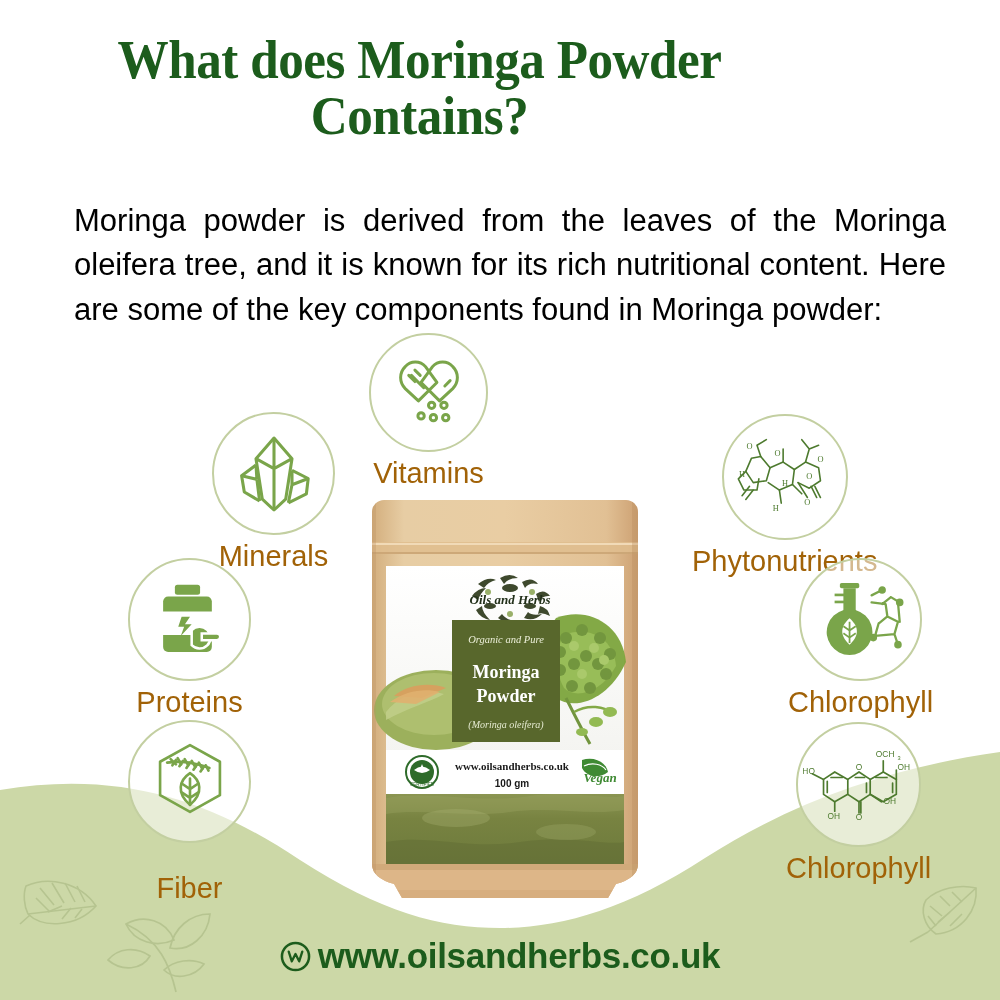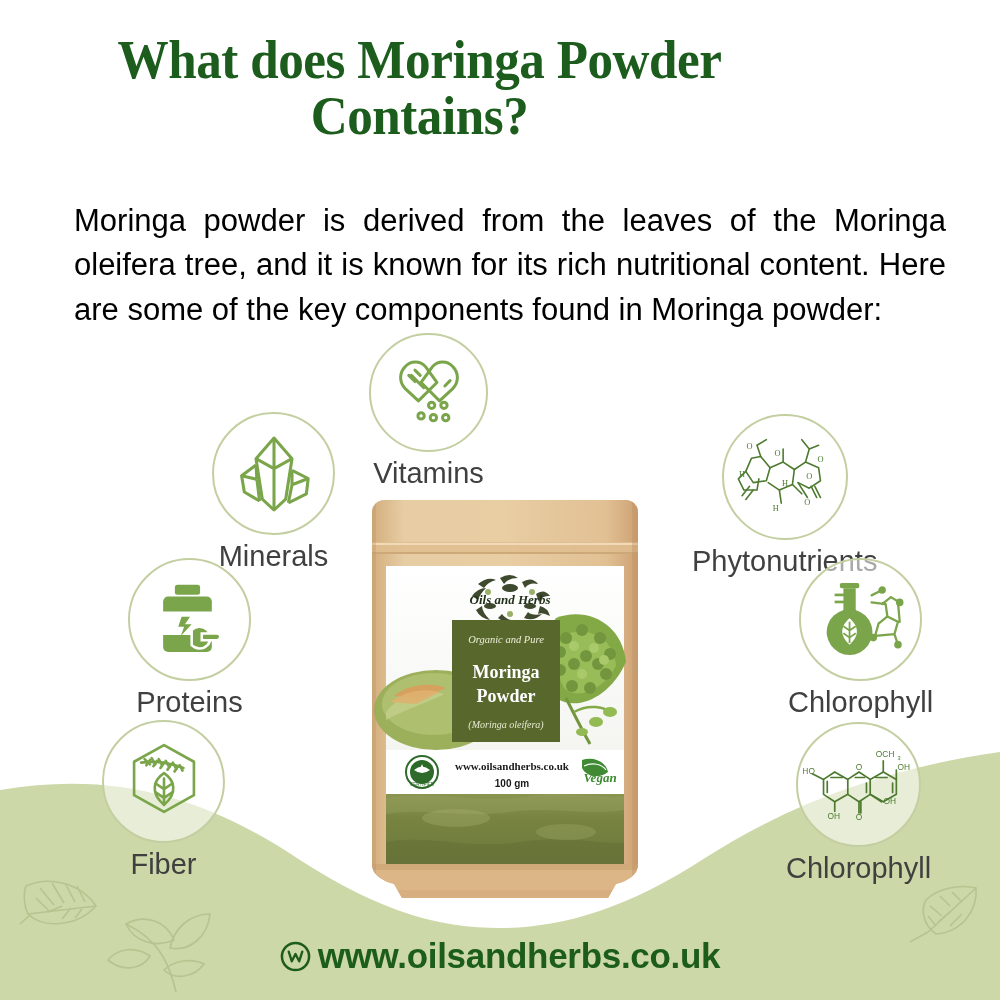--- a/index.html
+++ b/index.html
@@ -44,21 +44,21 @@
   
   .badge{position:absolute;z-index:5;display:flex;flex-direction:column;align-items:center;}
   .circle{
     border-radius:50%;
     border:2px solid #c3cfa1;
     background:rgba(255,255,255,0.55);
     display:flex;align-items:center;justify-content:center;
     box-sizing:border-box;
   }
   .badge-label{
-    color:#404040;
+    color:#a16207;
     font-size:29px;
     line-height:1;
     margin-top:7px;
     white-space:nowrap;
     text-align:center;
   }
 
   
   .package{position:absolute;left:360px;top:498px;width:290px;height:406px;z-index:4;}
 
@@ -228,21 +228,21 @@
           <path d="M37,48 C46,56 50,66 37,78 C24,66 28,56 37,48 Z"></path>
         </g>
         <g fill="none" stroke="#7aa54a" stroke-width="2">
           <path d="M37,52 L37,76 M37,62 L30,57 M37,62 L44,57 M37,70 L30,65 M37,70 L44,65"></path>
         </g>
       </svg>
     </div>
     <div class="badge-label">Chlorophyll</div>
   </div>
 
-  <div class="badge" style="left:102px;top:720px;">
+  <div class="badge" style="left:128px;top:720px;gap:24px;">
     <div class="circle" style="width:123px;height:123px;">
       <svg width="88" height="88" viewBox="0 0 100 100">
         <g fill="none" stroke="#7aa54a" stroke-width="3" stroke-linejoin="round" stroke-linecap="round">
           <path d="M50,8 L84,27 L84,65 L50,84 L16,65 L16,27 Z"></path>
           <path d="M24,28 C38,26 56,28 72,34"></path>
           <path d="M28,24 L34,30 M36,23 L40,30 M44,24 L48,31 M52,26 L56,33 M60,28 L64,35 M68,31 L71,37"></path>
           <path d="M30,31 L34,25 M38,32 L42,26 M46,34 L50,28 M54,36 L58,30 M62,38 L66,32"></path>
           <path d="M50,40 C62,48 66,62 50,76 C34,62 38,48 50,40 Z"></path>
           <path d="M50,46 L50,76 M50,58 L41,52 M50,58 L59,52 M50,68 L41,62 M50,68 L59,62"></path>
         </g>

